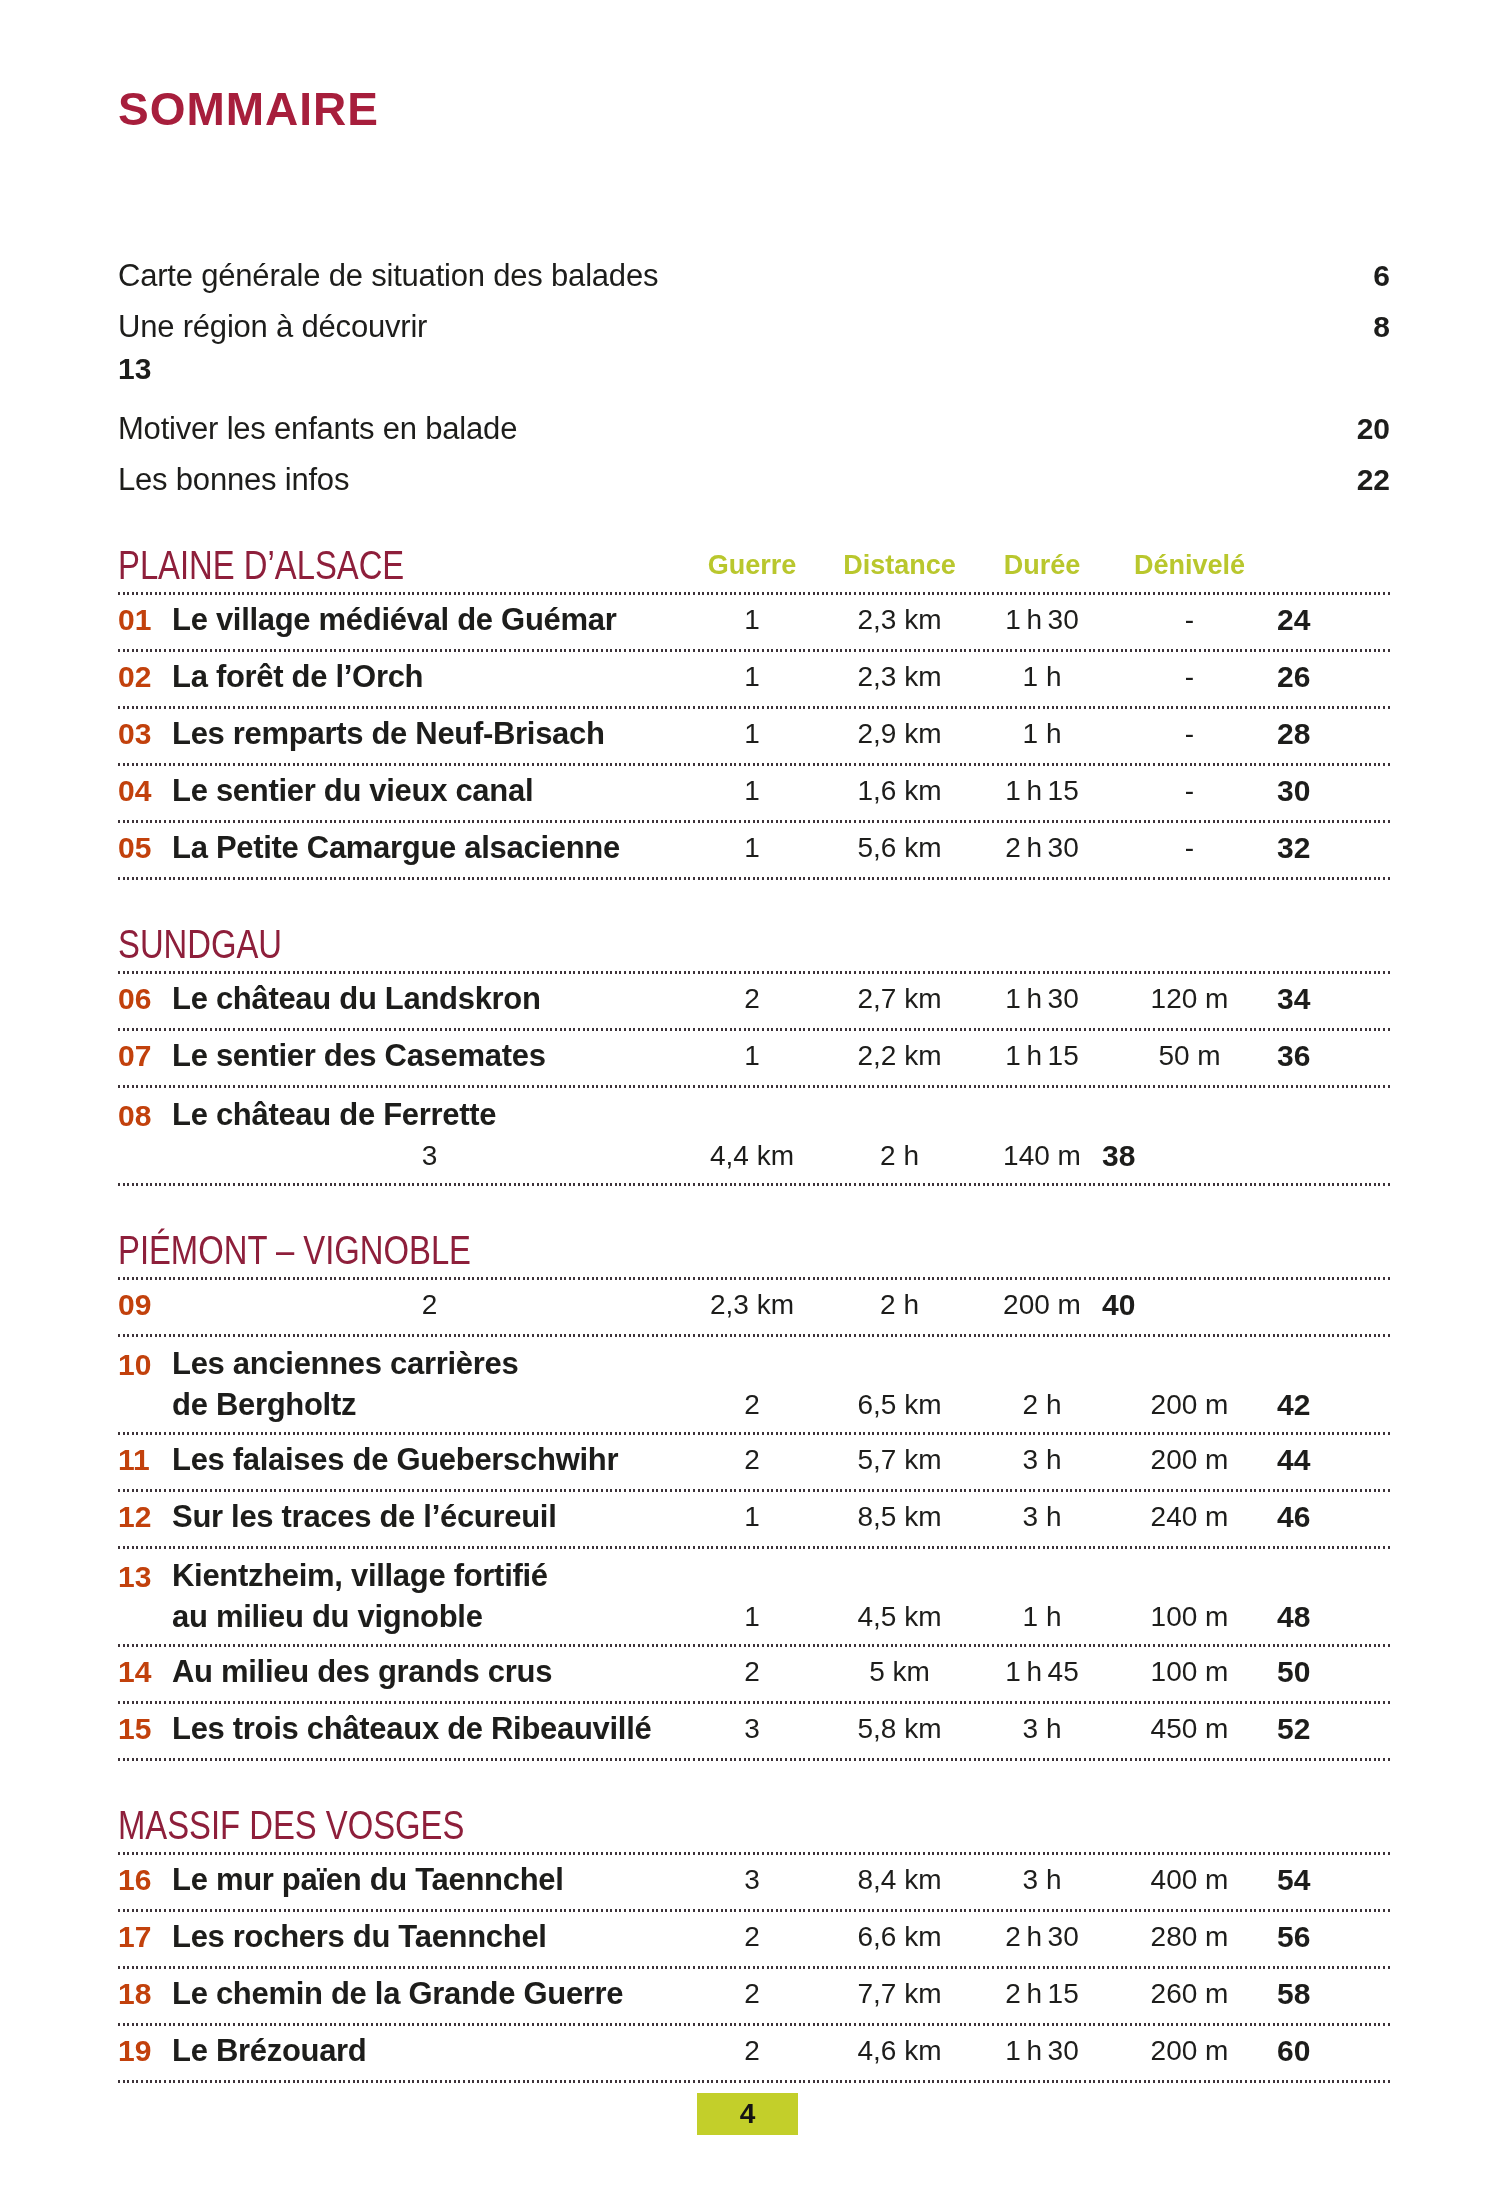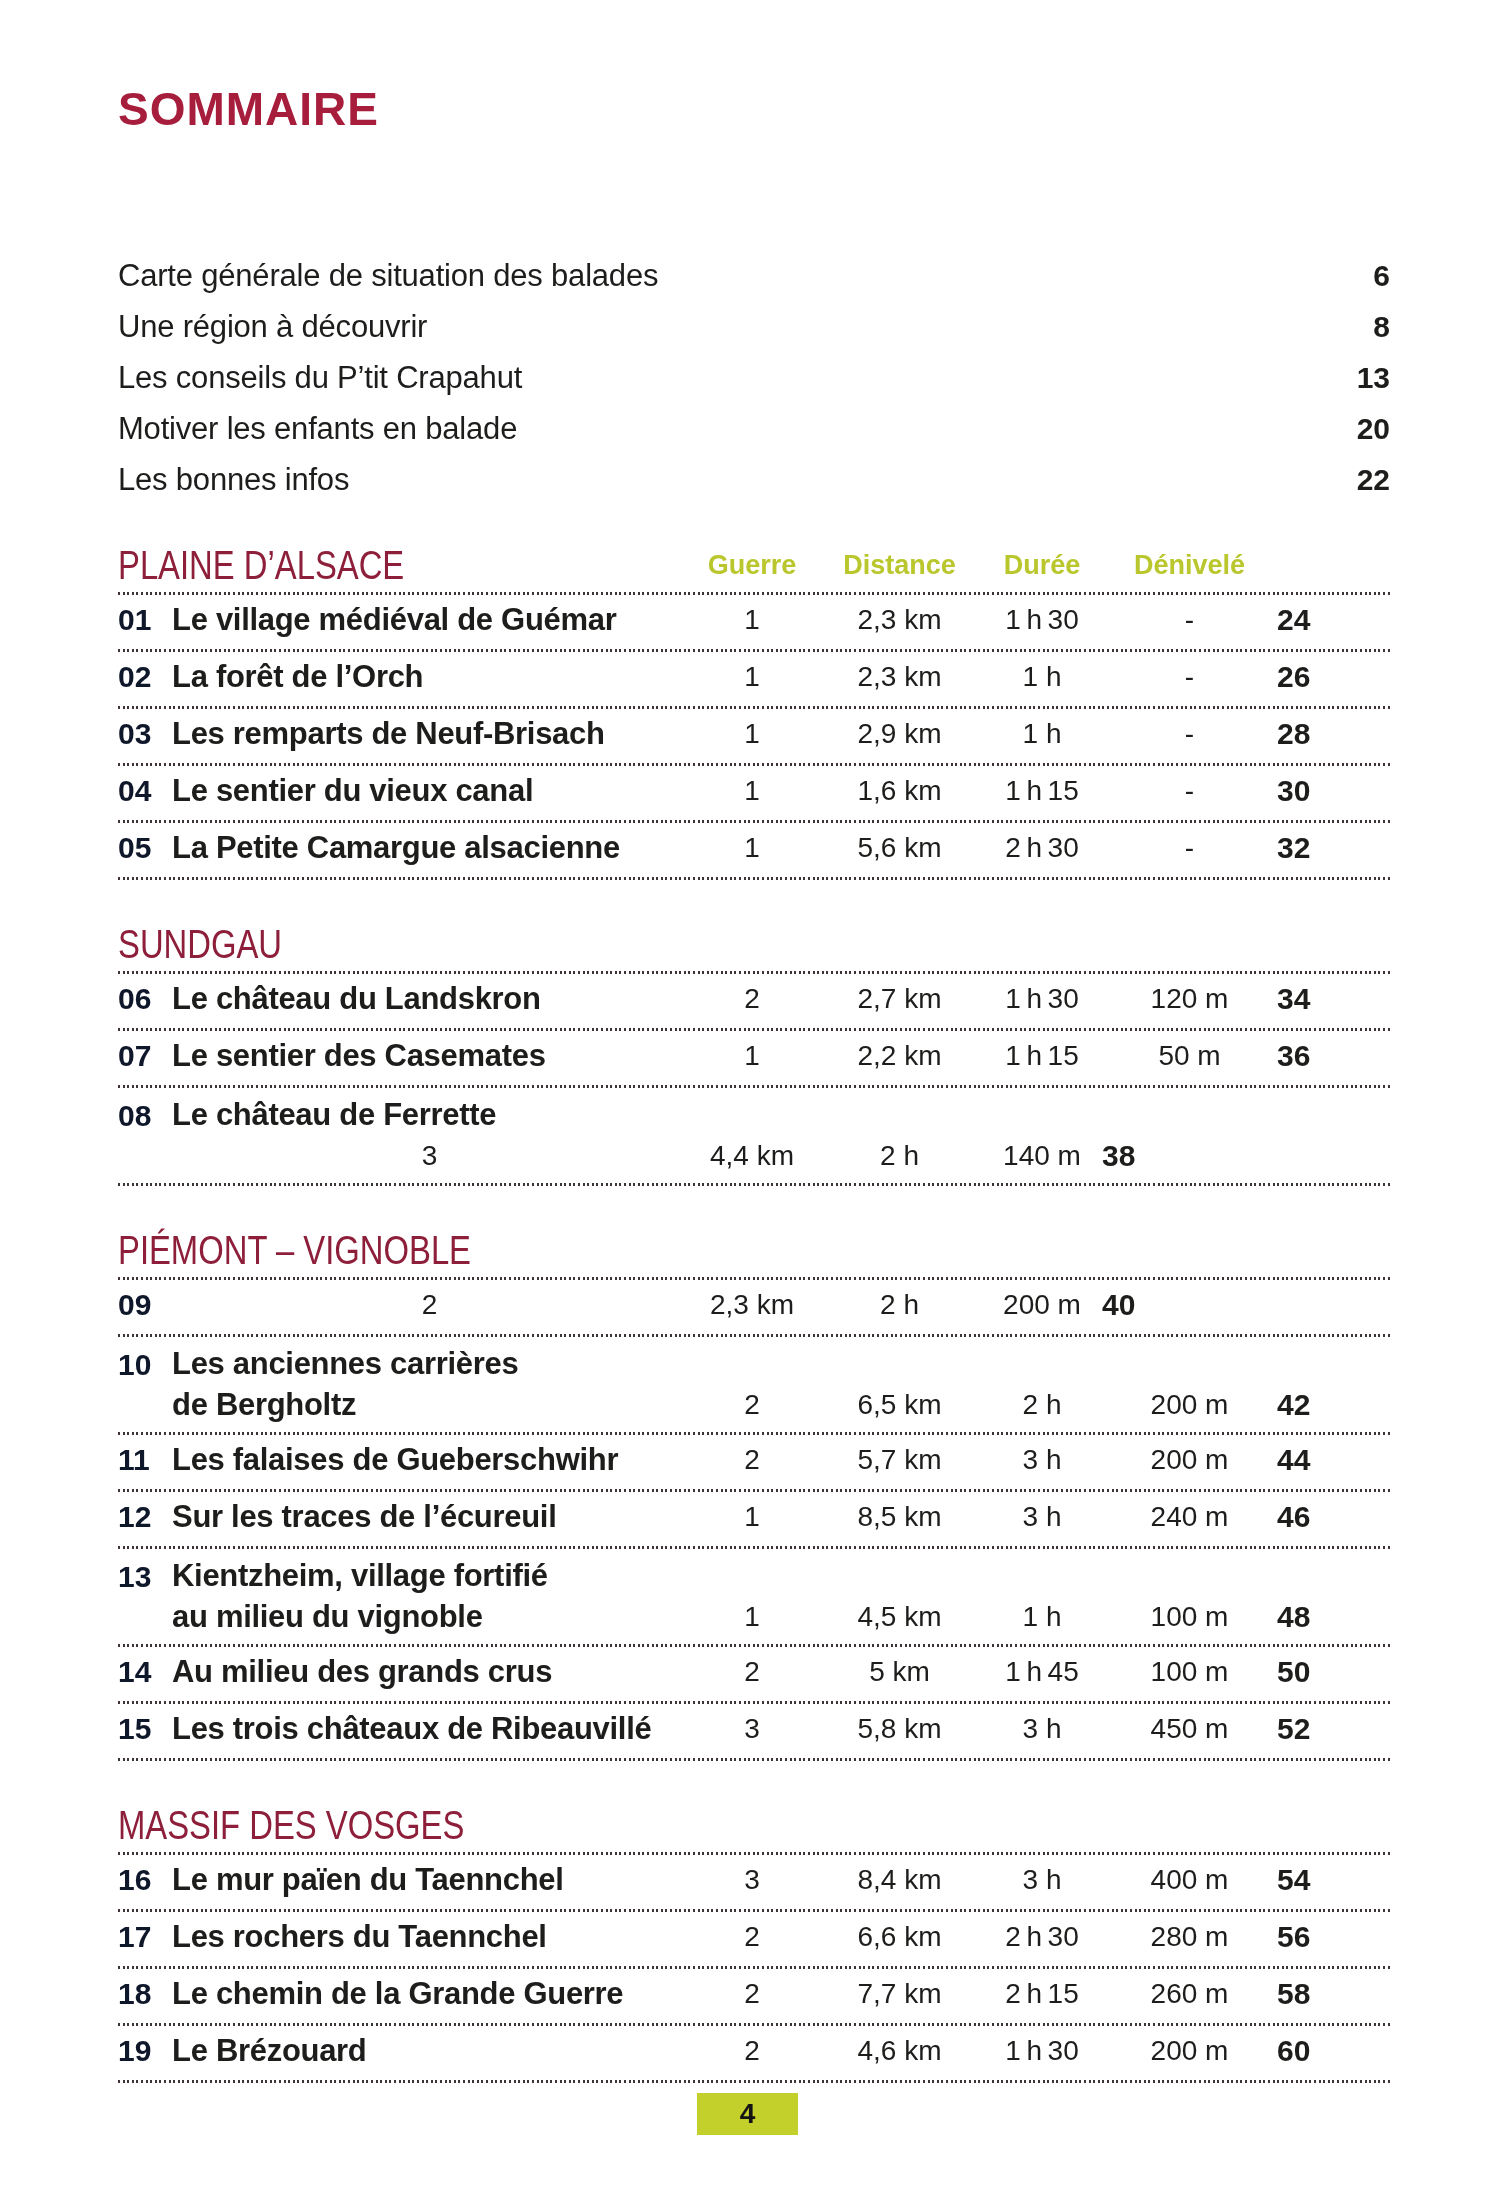--- a/index.html
+++ b/index.html
@@ -36,21 +36,21 @@
     font-size:27px;font-weight:700;color:#b9c72d;text-align:center;
     align-self:end;padding-bottom:6px;white-space:nowrap;
   }
   .dots{
     height:3px;margin-top:5px;
     background:repeating-linear-gradient(90deg,#3d3339 0 2px,transparent 2px 4.6px);
   }
   .rowline{align-items:center;height:49px;}
   .rowline.l1{height:45px;align-items:end;}
   .rowline.l2{height:45px;align-items:center;}
-  .num{font-size:30px;font-weight:700;color:#0f172a;}
+  .num{font-size:30px;font-weight:700;color:#c2410c;}
   .rtitle{font-size:31px;font-weight:700;letter-spacing:-0.3px;white-space:nowrap;}
   .val{font-size:28px;font-weight:400;text-align:center;white-space:nowrap;}
   .rpage{font-size:30px;font-weight:700;}
 
   
   .footer-badge{
     position:absolute;left:697px;top:2093px;width:101px;height:42px;
     background:#c3cf2a;display:flex;align-items:center;justify-content:center;
   }
   .footer-badge span{font-size:28px;font-weight:700;color:#141414;}
@@ -64,21 +64,20 @@
   <div id="intro" class="intro">
       <div class="intro-row">
         <span class="intro-label">Carte générale de situation des balades</span>
         <span class="intro-page">6</span>
       </div>
       <div class="intro-row">
         <span class="intro-label">Une région à découvrir</span>
         <span class="intro-page">8</span>
       </div>
       <div class="intro-row">
-        <span class="intro-label">Les conseils du P’tit Crapahut</span>
         <span class="intro-page">13</span>
       </div>
       <div class="intro-row">
         <span class="intro-label">Motiver les enfants en balade</span>
         <span class="intro-page">20</span>
       </div>
       <div class="intro-row">
         <span class="intro-label">Les bonnes infos</span>
         <span class="intro-page">22</span>
       </div>

